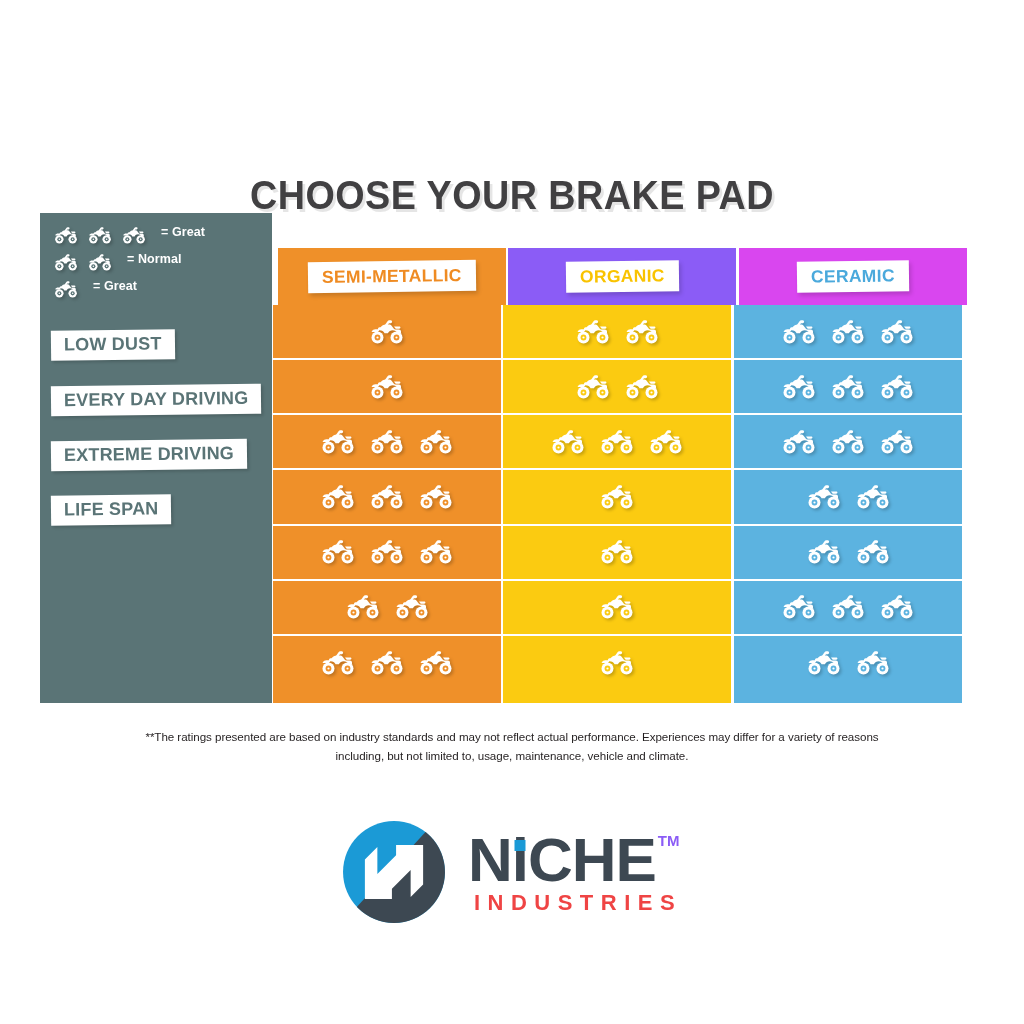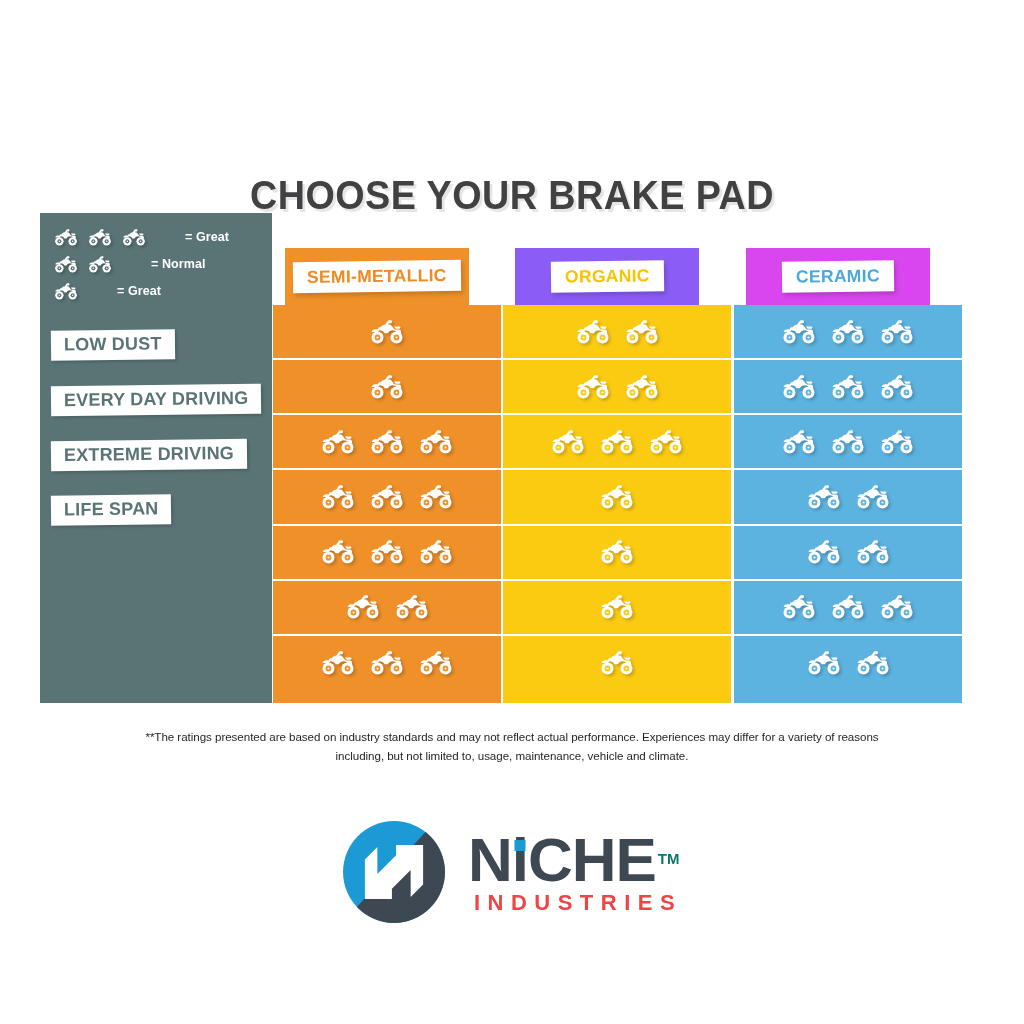--- a/index.html
+++ b/index.html
@@ -54,24 +54,23 @@
 
   
   #legend {
     position: absolute;
     left: 12px;
     top: 12px;
     width: 215px;
   }
   .legend-row {
     display: flex;
-    align-items: center;
+    align-items: flex-start;
     height: 24px;
     margin-bottom: 3px;
-    gap: 24px;
   }
   .legend-icons {
     display: flex;
     align-items: center;
   }
   .legend-label {
     color: #ffffff;
     font-size: 12.5px;
     font-weight: bold;
     margin-left: 7px;
@@ -118,22 +117,22 @@
   #col-organic { left: 463px; }
   #col-ceramic { left: 694px; }
 
   #col-semi .col-body    { background: #ef9029; }
   #col-organic .col-body { background: #fbcb11; }
   #col-ceramic .col-body { background: #5cb3e0; }
 
   .col-head {
     position: absolute;
     top: 35px;
-    left: 12px;
-    width: 184px;
+    left: 5px;
+    width: 228px;
     height: 57px;
     display: flex;
     align-items: center;
     justify-content: center;
   }
   #col-semi .col-head    { background: #ef9029; }
   #col-organic .col-head { background: #8b5cf6; }
   #col-ceramic .col-head { background: #d946ef; }
 
   .head-chip {
@@ -243,22 +242,22 @@
     left: 50%;
     top: 8px;
     transform: translateX(-50%);
     width: 11px;
     height: 11px;
     background: #1b9ad6;
   }
   .wm-tm {
     font-size: 15px;
     font-weight: bold;
-    color: #0f766e;
-    margin-top: 20px;
+    color: #8b5cf6;
+    margin-top: 2px;
     margin-left: 2px;
   }
   #subwordmark {
     font-size: 22px;
     font-weight: bold;
     color: #ef4444;
     letter-spacing: 7.5px;
     text-align: center;
     margin-top: 2px;
     padding-left: 6px;

